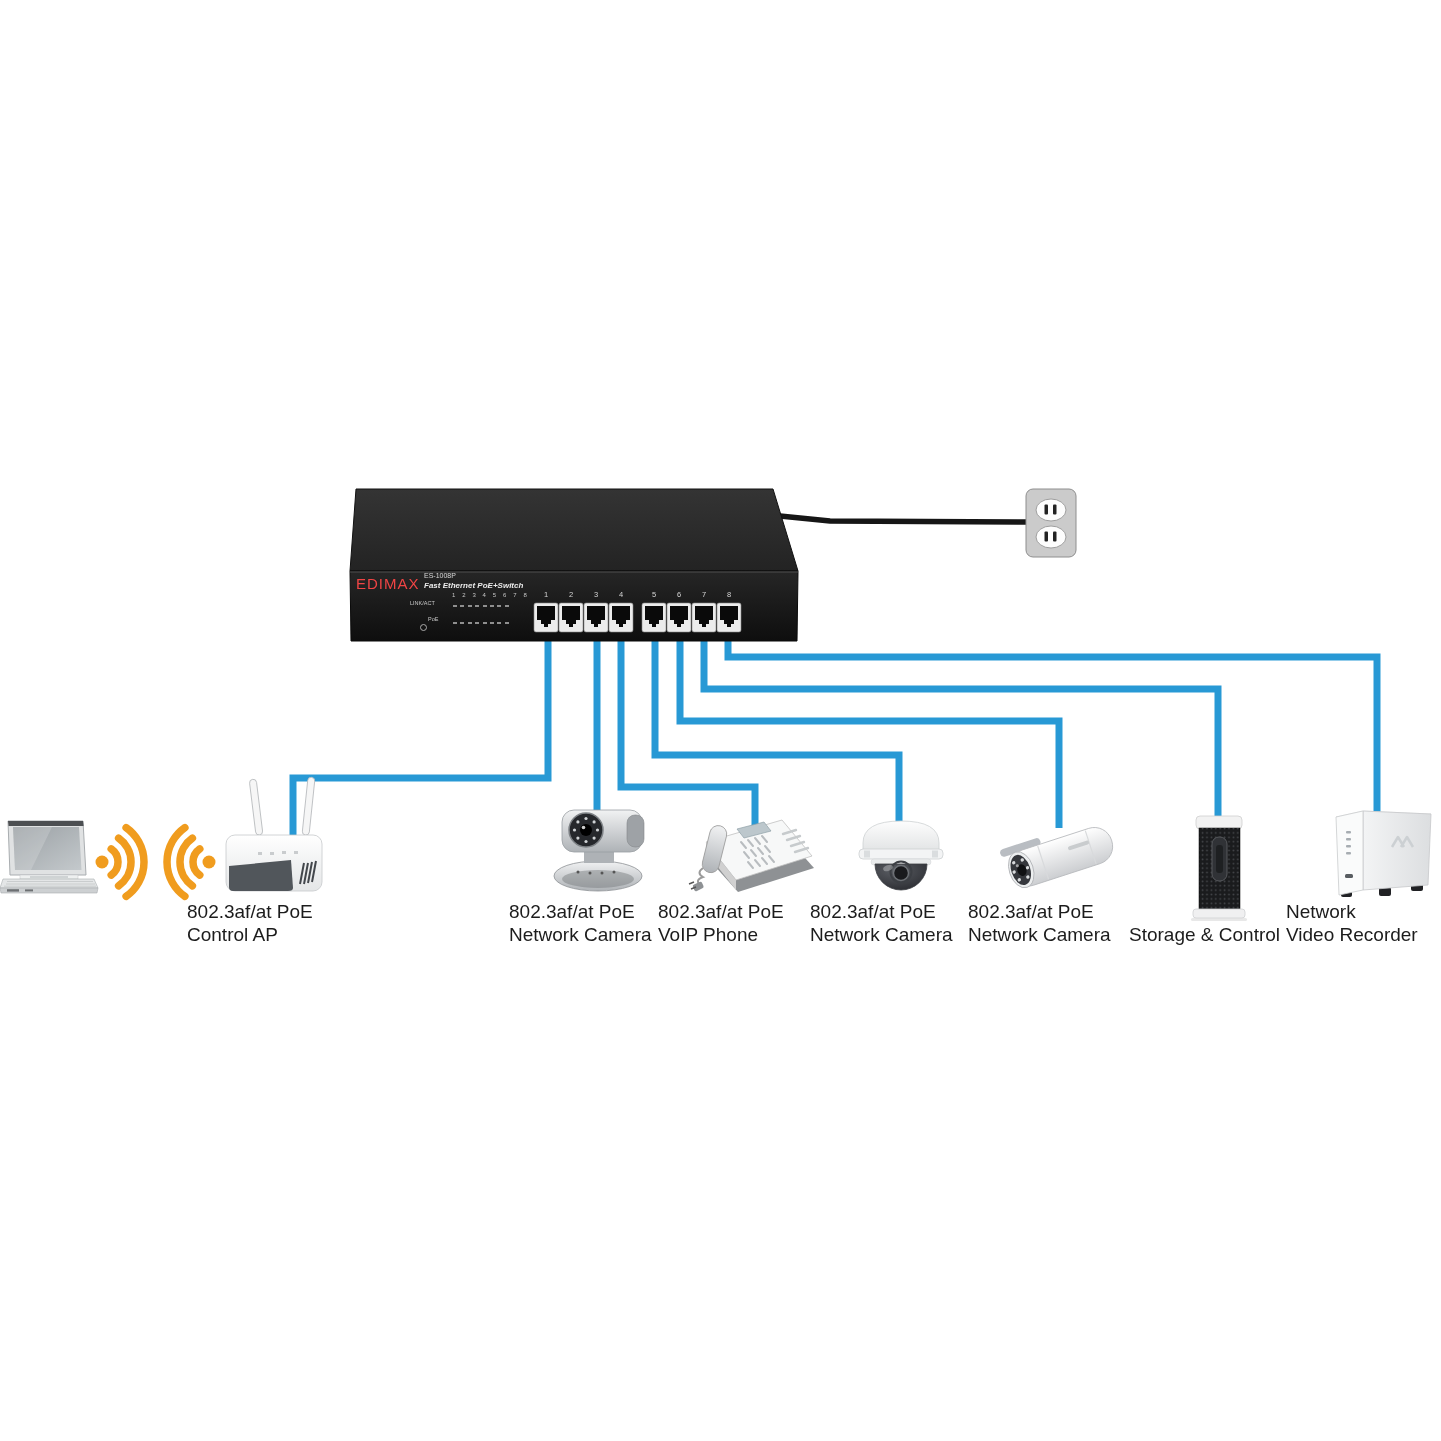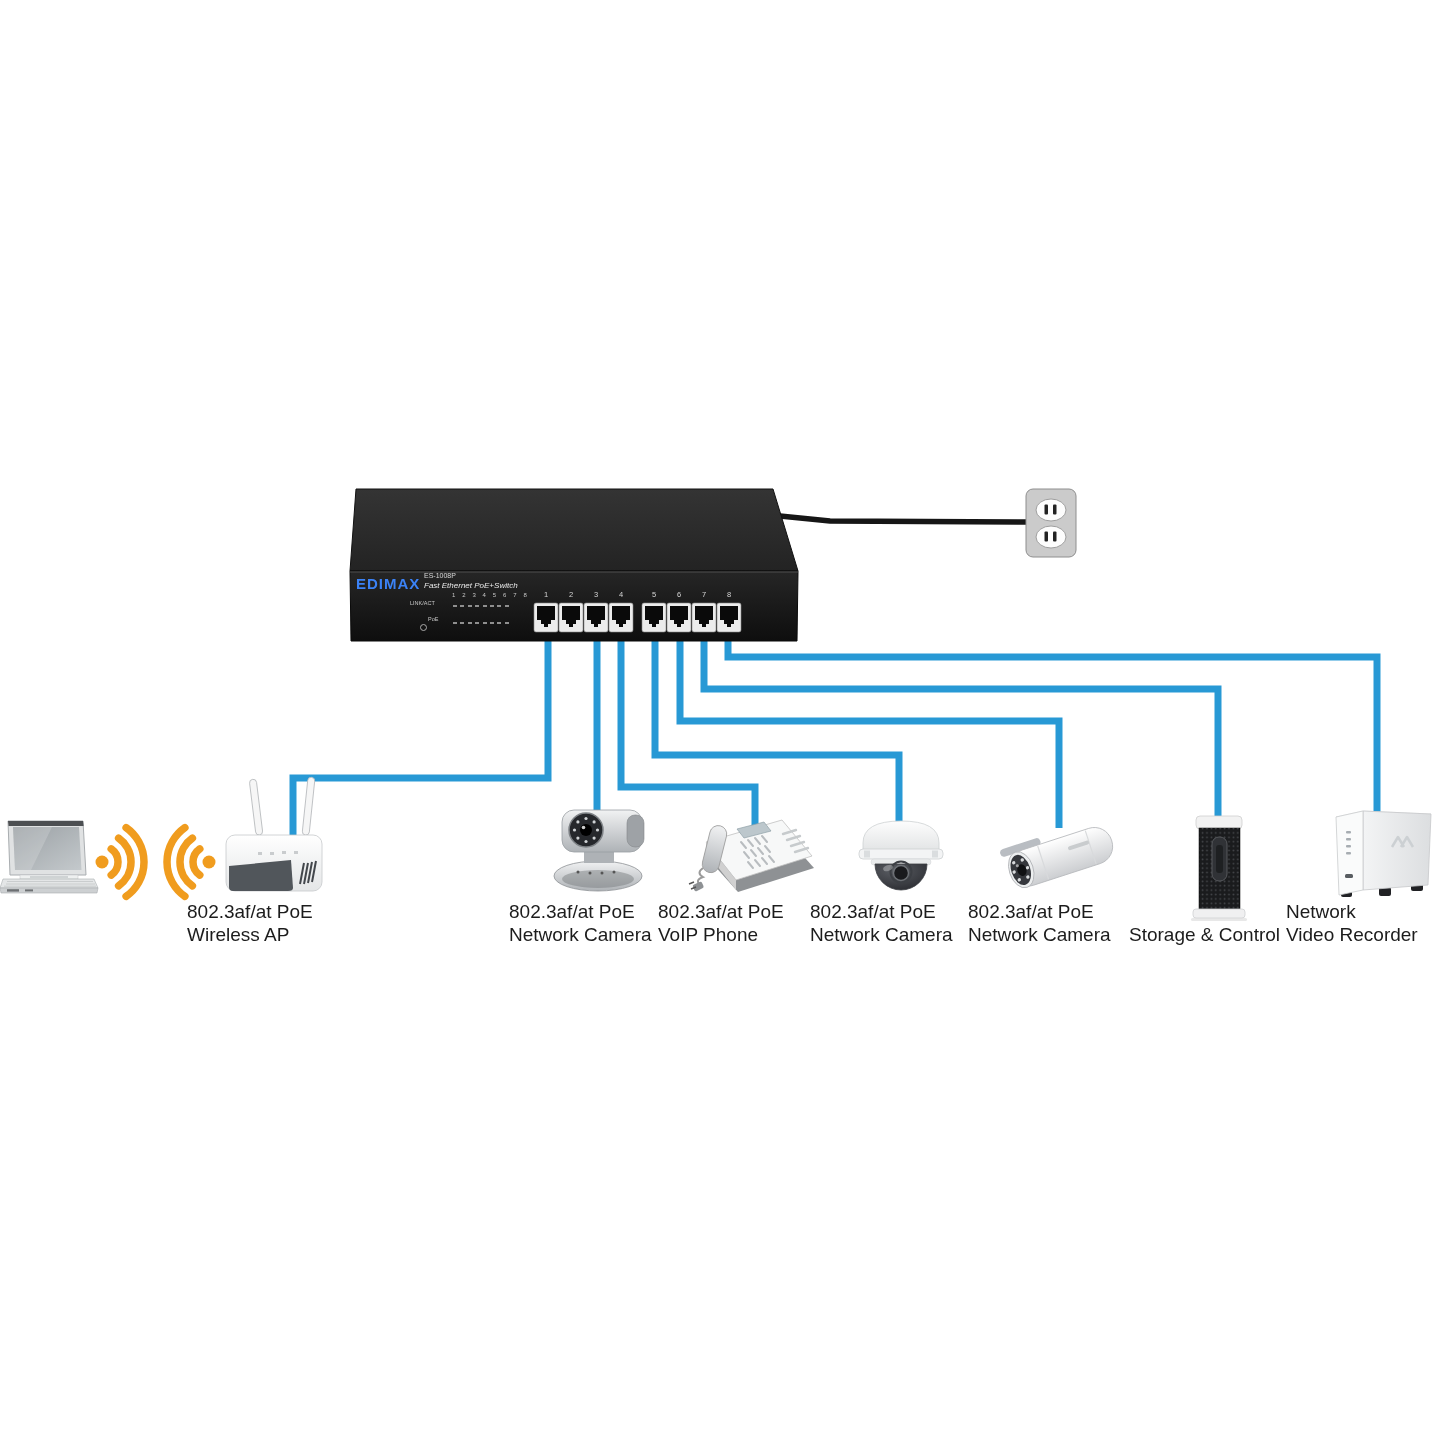--- a/index.html
+++ b/index.html
@@ -4,23 +4,23 @@
 <style>
   html,body{margin:0;padding:0;background:#ffffff;}
   .stage{position:relative;width:1441px;height:1441px;background:#ffffff;overflow:hidden;
          font-family:"Liberation Sans", sans-serif;}
   svg{position:absolute;left:0;top:0;}
   .cable{stroke:var(--cable-color,#2899D5);stroke-width:7;fill:none;}
   .wifi-dot{fill:var(--wifi-color,#F09C1E);}
   .wifi-arc{stroke:var(--wifi-color,#F09C1E);stroke-width:7.5;fill:none;stroke-linecap:round;}
   .ovl{position:absolute;white-space:nowrap;}
   
-  .brand{left:356px;top:575px;font-size:15px;font-weight:bold;color:#3b82f6;letter-spacing:1px;}
+  .brand{left:356px;top:575px;font-size:15px;font-weight:normal;color:#ef4444;letter-spacing:1px;}
   .model{left:424px;top:572px;font-size:7px;color:#d8d8d8;}
-  .subtitle{left:424px;top:581px;font-size:8px;font-weight:normal;font-style:italic;color:#eaeaea;}
+  .subtitle{left:424px;top:581px;font-size:8px;font-weight:bold;font-style:italic;color:#eaeaea;}
   .linkact{left:410px;top:600px;font-size:5.5px;color:#c6c6c6;}
   .lednums{left:452px;top:592px;font-size:6px;letter-spacing:2.6px;color:#c6c6c6;}
   .poelbl{left:428px;top:616px;font-size:5.5px;color:#c6c6c6;}
   .leddash{position:absolute;width:58px;height:2px;
            background:repeating-linear-gradient(90deg,#8f8f8f 0 4px,transparent 4px 7.4px);}
   .dash1{left:453px;top:605px;} .dash2{left:453px;top:622px;}
   .pwled{position:absolute;left:420px;top:624px;width:5px;height:5px;border:1px solid #aaa;border-radius:50%;}
   .pnum{position:absolute;top:590px;width:16px;text-align:center;font-size:7.5px;color:#d5d5d5;}
   
   .cap{position:absolute;top:901px;width:180px;text-align:left;color:#1c1c1c;
@@ -312,21 +312,21 @@
 <span class="pnum" style="left:563px;">2</span>
 <span class="pnum" style="left:588px;">3</span>
 <span class="pnum" style="left:613px;">4</span>
 <span class="pnum" style="left:646px;">5</span>
 <span class="pnum" style="left:671px;">6</span>
 <span class="pnum" style="left:696px;">7</span>
 <span class="pnum" style="left:721px;">8</span>
 
 <div class="cap" style="left:187px;">
   <div>802.3af/at PoE</div>
-  <div>Wireless AP</div>
+  <div>Control AP</div>
 </div>
 <div class="cap" style="left:509px;">
   <div>802.3af/at PoE</div>
   <div>Network Camera</div>
 </div>
 <div class="cap" style="left:658px;">
   <div>802.3af/at PoE</div>
   <div>VoIP Phone</div>
 </div>
 <div class="cap" style="left:810px;">

